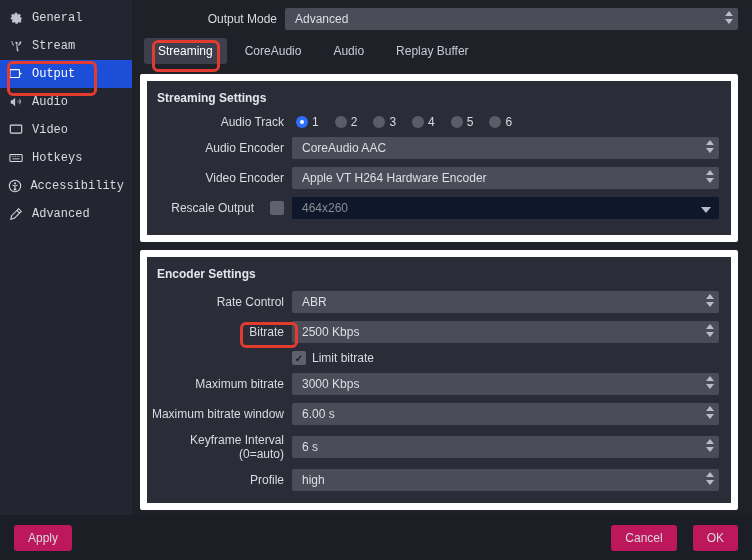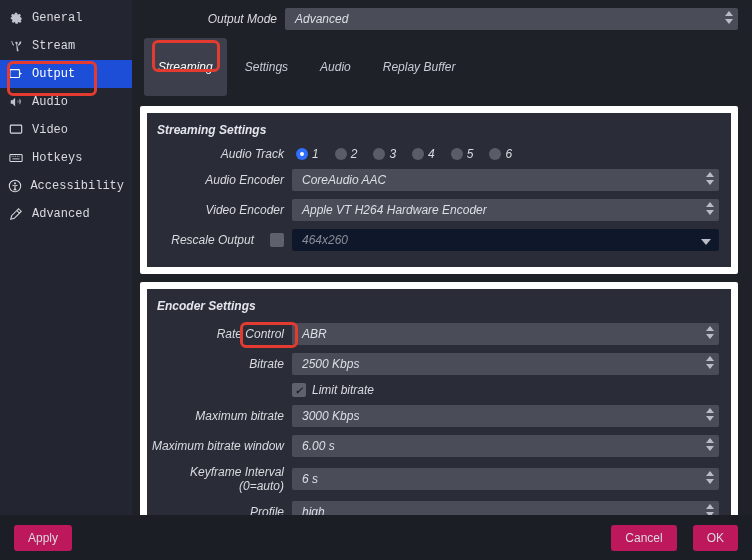--- a/index.html
+++ b/index.html
@@ -28,21 +28,20 @@
   position: relative;
   font-family: Liberation Mono, monospace;
 }
 .side-item.active { background: #1d4ed8; color: #fff; }
 .side-item .icon { width: 16px; height: 16px; display:flex; align-items:center; justify-content:center; fill: #c0c4ce; }
 .side-item.active .icon { fill: #fff; }
 .main {
   flex: 1;
   padding: 8px 14px 8px 8px;
   overflow-y: hidden;
-  font-style: italic;
 }
 .row {
   display: flex; align-items: center;
   margin-bottom: 8px;
 }
 .row-label {
   width: 145px;
   text-align: right;
   padding-right: 8px;
   font-size: 12px;
@@ -67,21 +66,21 @@
   position: absolute; right: 4px; top: 2px;
   display: flex; flex-direction: column; gap: 1px;
 }
 .spin .caret { width: 10px; height: 7px; display:flex; align-items:center; justify-content:center; }
 .spin svg, .chevron svg { fill: #b9bcc7; }
 .chevron { position:absolute; right:6px; top:5px; width:12px; height:12px; }
 .tabs-row {
   display: flex; gap: 4px; margin: 6px 0 10px 4px;
 }
 .tab {
-  padding: 22px 14px;
+  padding: 6px 14px;
   color: #c8cbd4;
   cursor: pointer;
   border-radius: 3px;
 }
 .tab.active { background: #3d404c; color: #fff; }
 .panel {
   background: #2a2d38;
   border: 7px solid #ffffff;
   padding: 10px 12px 8px 0;
   margin-bottom: 8px;
@@ -230,21 +229,21 @@
                   <path d="M0 0l4 5 4-5z"></path>
                 </svg>
               </div>
             </div>
         </div>
       </div>
     </div>
 
     <div class="tabs-row">
       <div class="tab active"><span>Streaming</span></div>
-      <div class="tab"><span>Settings</span></div>
+      <div class="tab"><span>CoreAudio</span></div>
       <div class="tab"><span>Audio</span></div>
       <div class="tab"><span>Replay Buffer</span></div>
     </div>
 
     <div class="panel">
       <div class="panel-title">Streaming Settings</div>
       <div class="row">
         <div class="row-label">Audio Track</div>
         <div class="row-field">
           <div class="radio-set">

